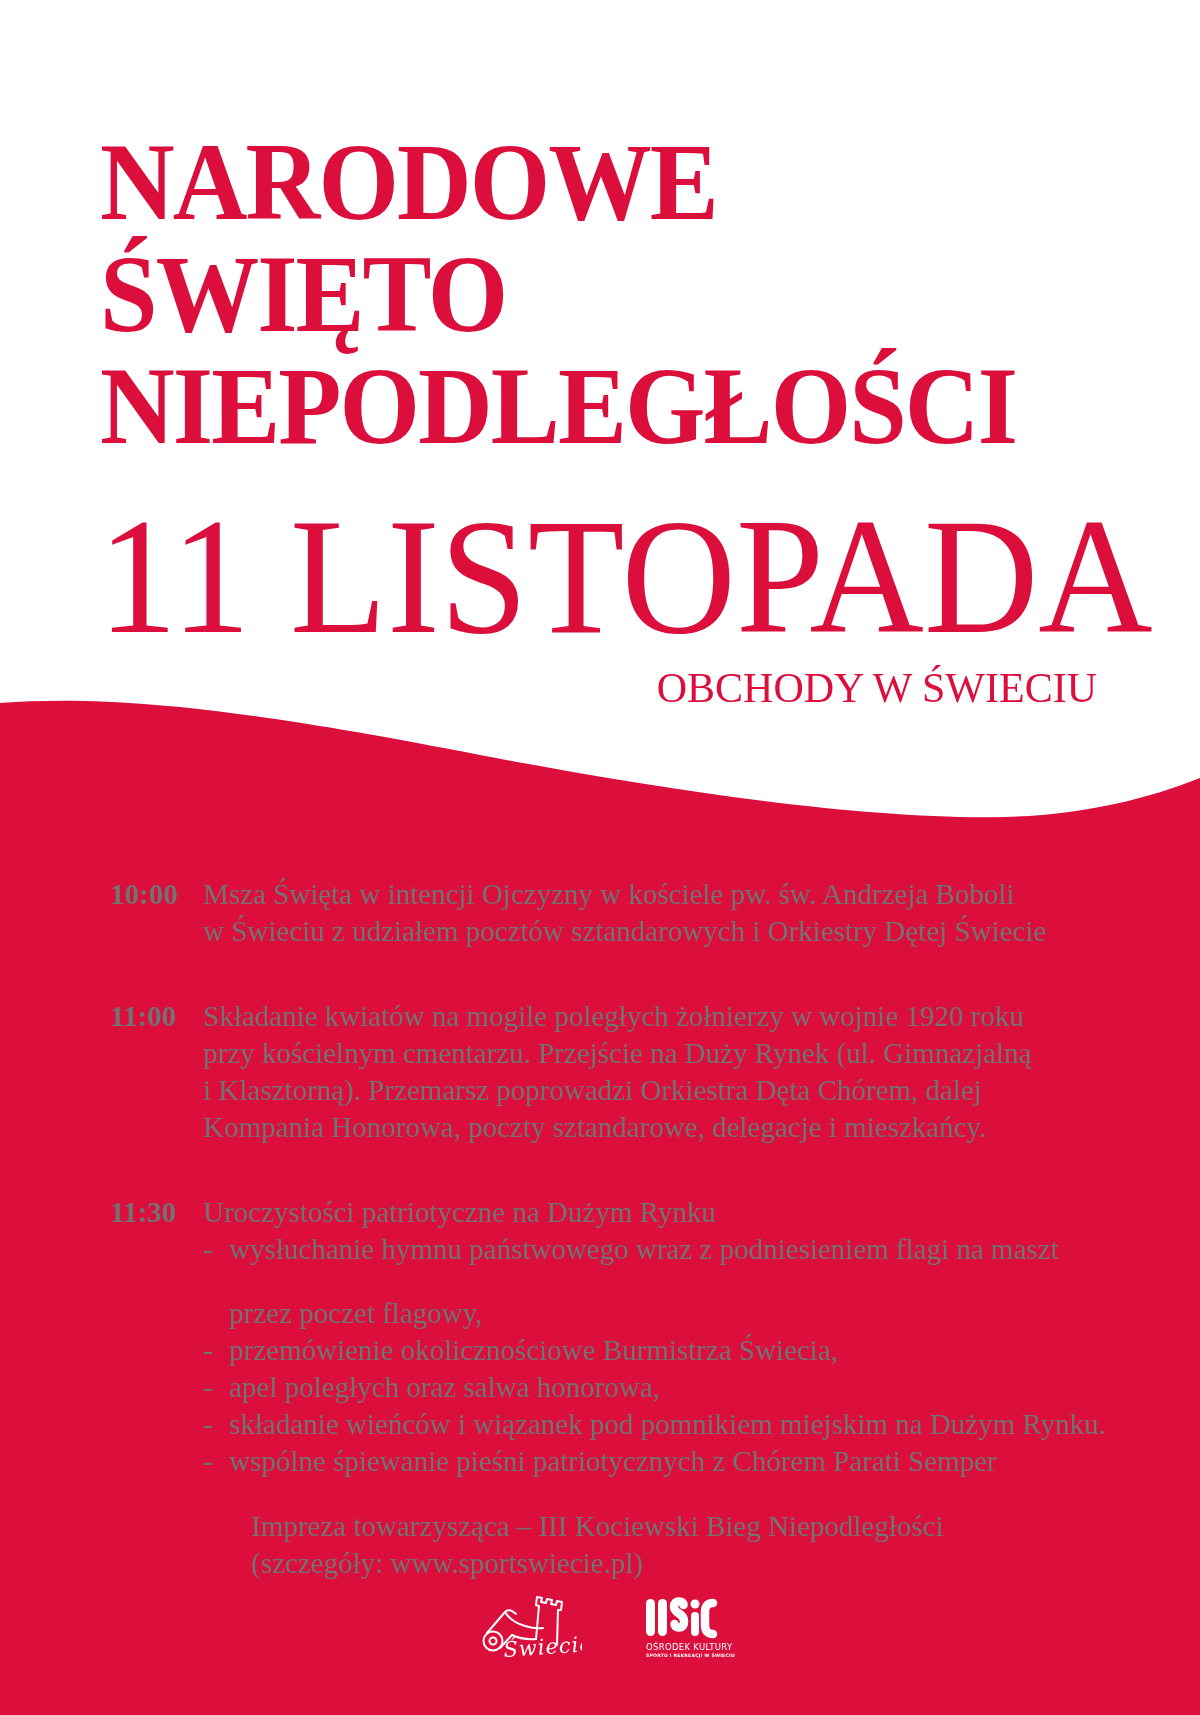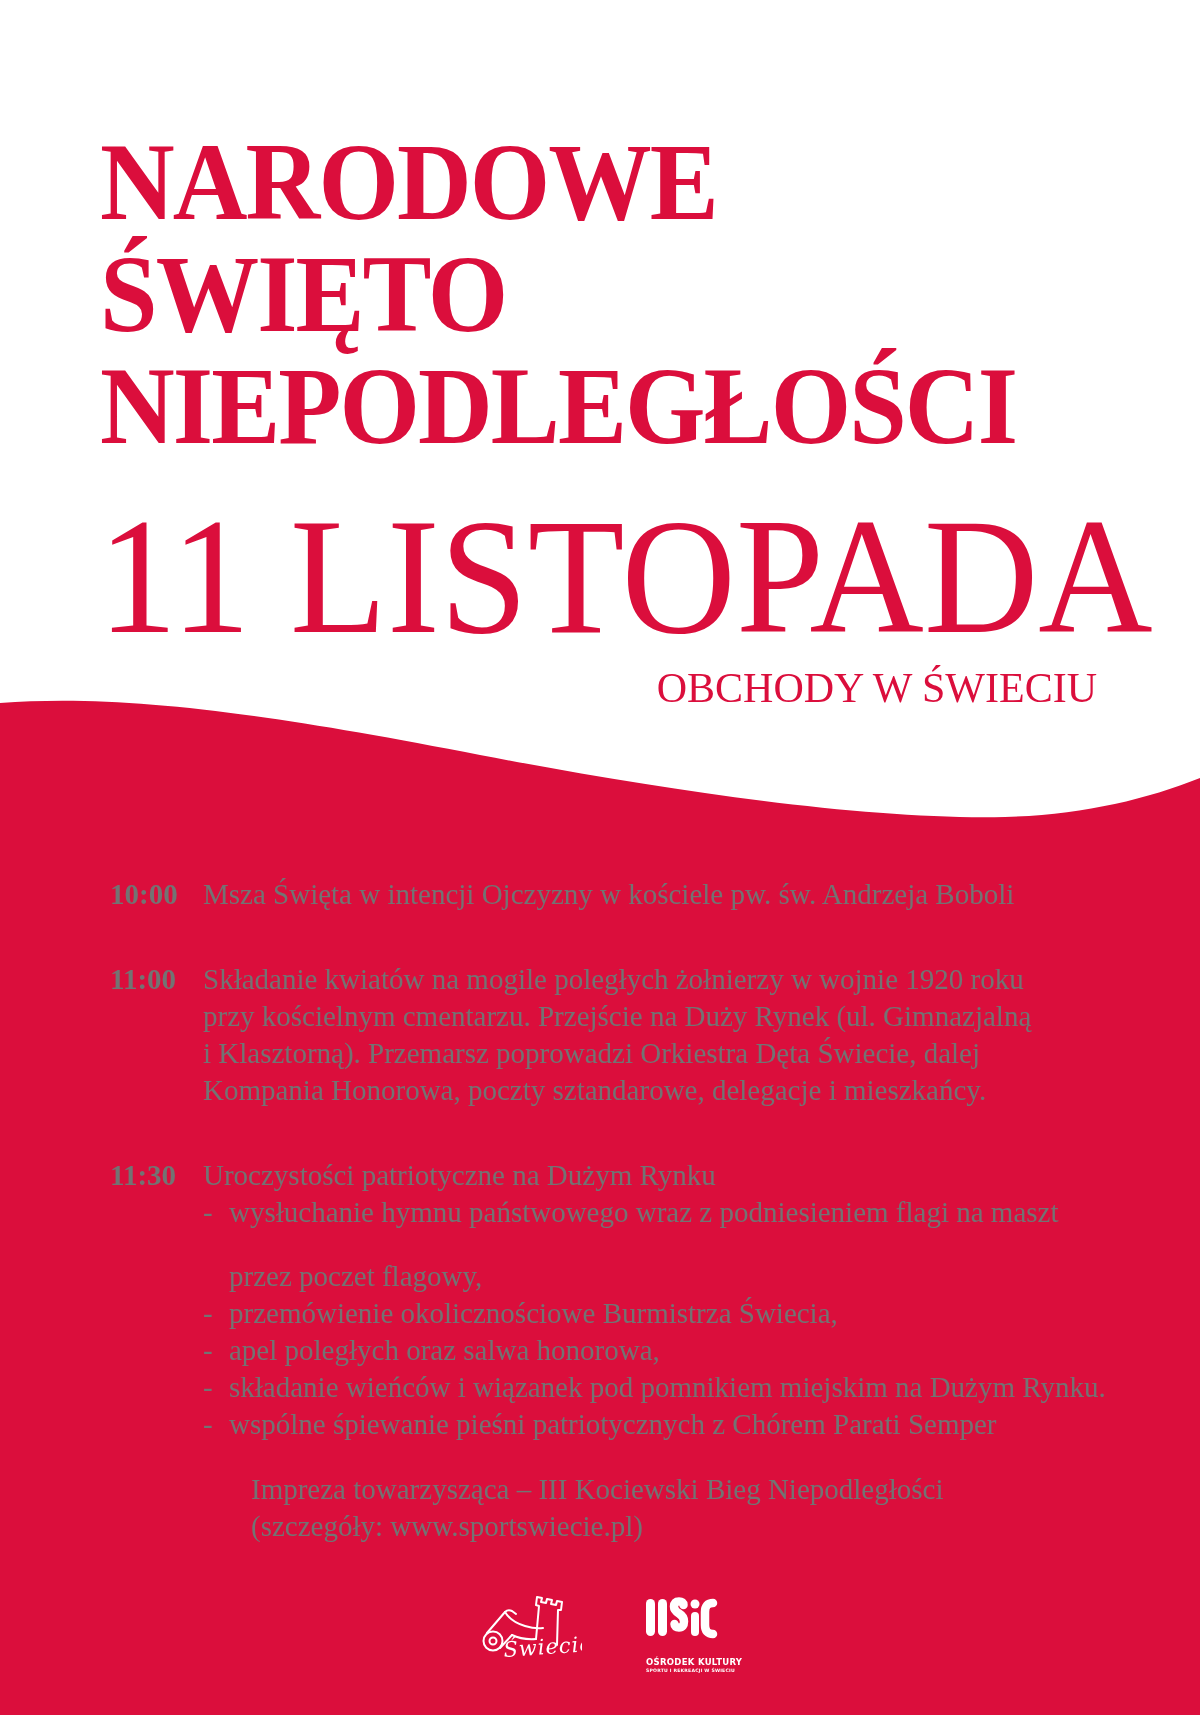--- a/index.html
+++ b/index.html
@@ -32,21 +32,21 @@
   .dash{width:26px;flex:0 0 26px;}
   .line.cont{padding-left:26px;margin-top:27px;}
   .note{margin-top:-20px;padding-left:93px;}
   .note .line{white-space:nowrap;margin-left:48px;}
 
   
   .logo-swiecie{position:absolute;left:478px;top:1588px;width:104px;height:78px;}
   .logo-oksir{position:absolute;left:646px;top:1597px;width:100px;color:#fff;
               font-family:"DejaVu Sans","Liberation Sans",sans-serif;}
   .oksir-mark{display:block;width:72px;height:42px;}
-  .oksir-caption{font-size:8.5px;font-weight:bold;letter-spacing:.3px;margin-top:18px;white-space:nowrap;}
+  .oksir-caption{font-size:8.5px;font-weight:normal;letter-spacing:.3px;margin-top:3px;white-space:nowrap;}
   .oksir-subcaption{font-size:4.6px;font-weight:bold;letter-spacing:.2px;margin-top:1px;white-space:nowrap;}
 </style>
 </head>
 <body>
 
 <div class="poster">
 
   <header>
     <div class="headline">
       <div class="hl">NARODOWE</div>
@@ -61,29 +61,30 @@
     <path d="M0,63 C120,54 260,72 480,115 C680,153 870,180 1005,177 C1080,175 1145,160 1200,138 L1200,201 L0,201 Z" fill="#DB0E3C" class="accent-fill"></path>
   </svg>
   <div class="red-fill"></div>
 
   <section class="schedule">
 
     <div class="entry">
       <div class="time">10:00</div>
       <div class="body">
           <div class="line">Msza Święta w intencji Ojczyzny w kościele pw. św. Andrzeja Boboli</div>
+          <div class="line">w Świeciu z udziałem pocztów sztandarowych i Orkiestry Dętej Świecie</div>
         </div>
     </div>
 
     <div class="entry">
       <div class="time">11:00</div>
       <div class="body">
           <div class="line">Składanie kwiatów na mogile poległych żołnierzy w wojnie 1920 roku</div>
           <div class="line">przy kościelnym cmentarzu. Przejście na Duży Rynek (ul. Gimnazjalną</div>
-          <div class="line">i Klasztorną). Przemarsz poprowadzi Orkiestra Dęta Świecie, dalej</div>
+          <div class="line">i Klasztorną). Przemarsz poprowadzi Orkiestra Dęta Chórem, dalej</div>
           <div class="line">Kompania Honorowa, poczty sztandarowe, delegacje i mieszkańcy.</div>
         </div>
     </div>
 
     <div class="entry">
       <div class="time">11:30</div>
       <div class="body">
           <div class="line">Uroczystości patriotyczne na Dużym Rynku</div>
           <div class="line bullet">
             <span class="dash">-</span>

